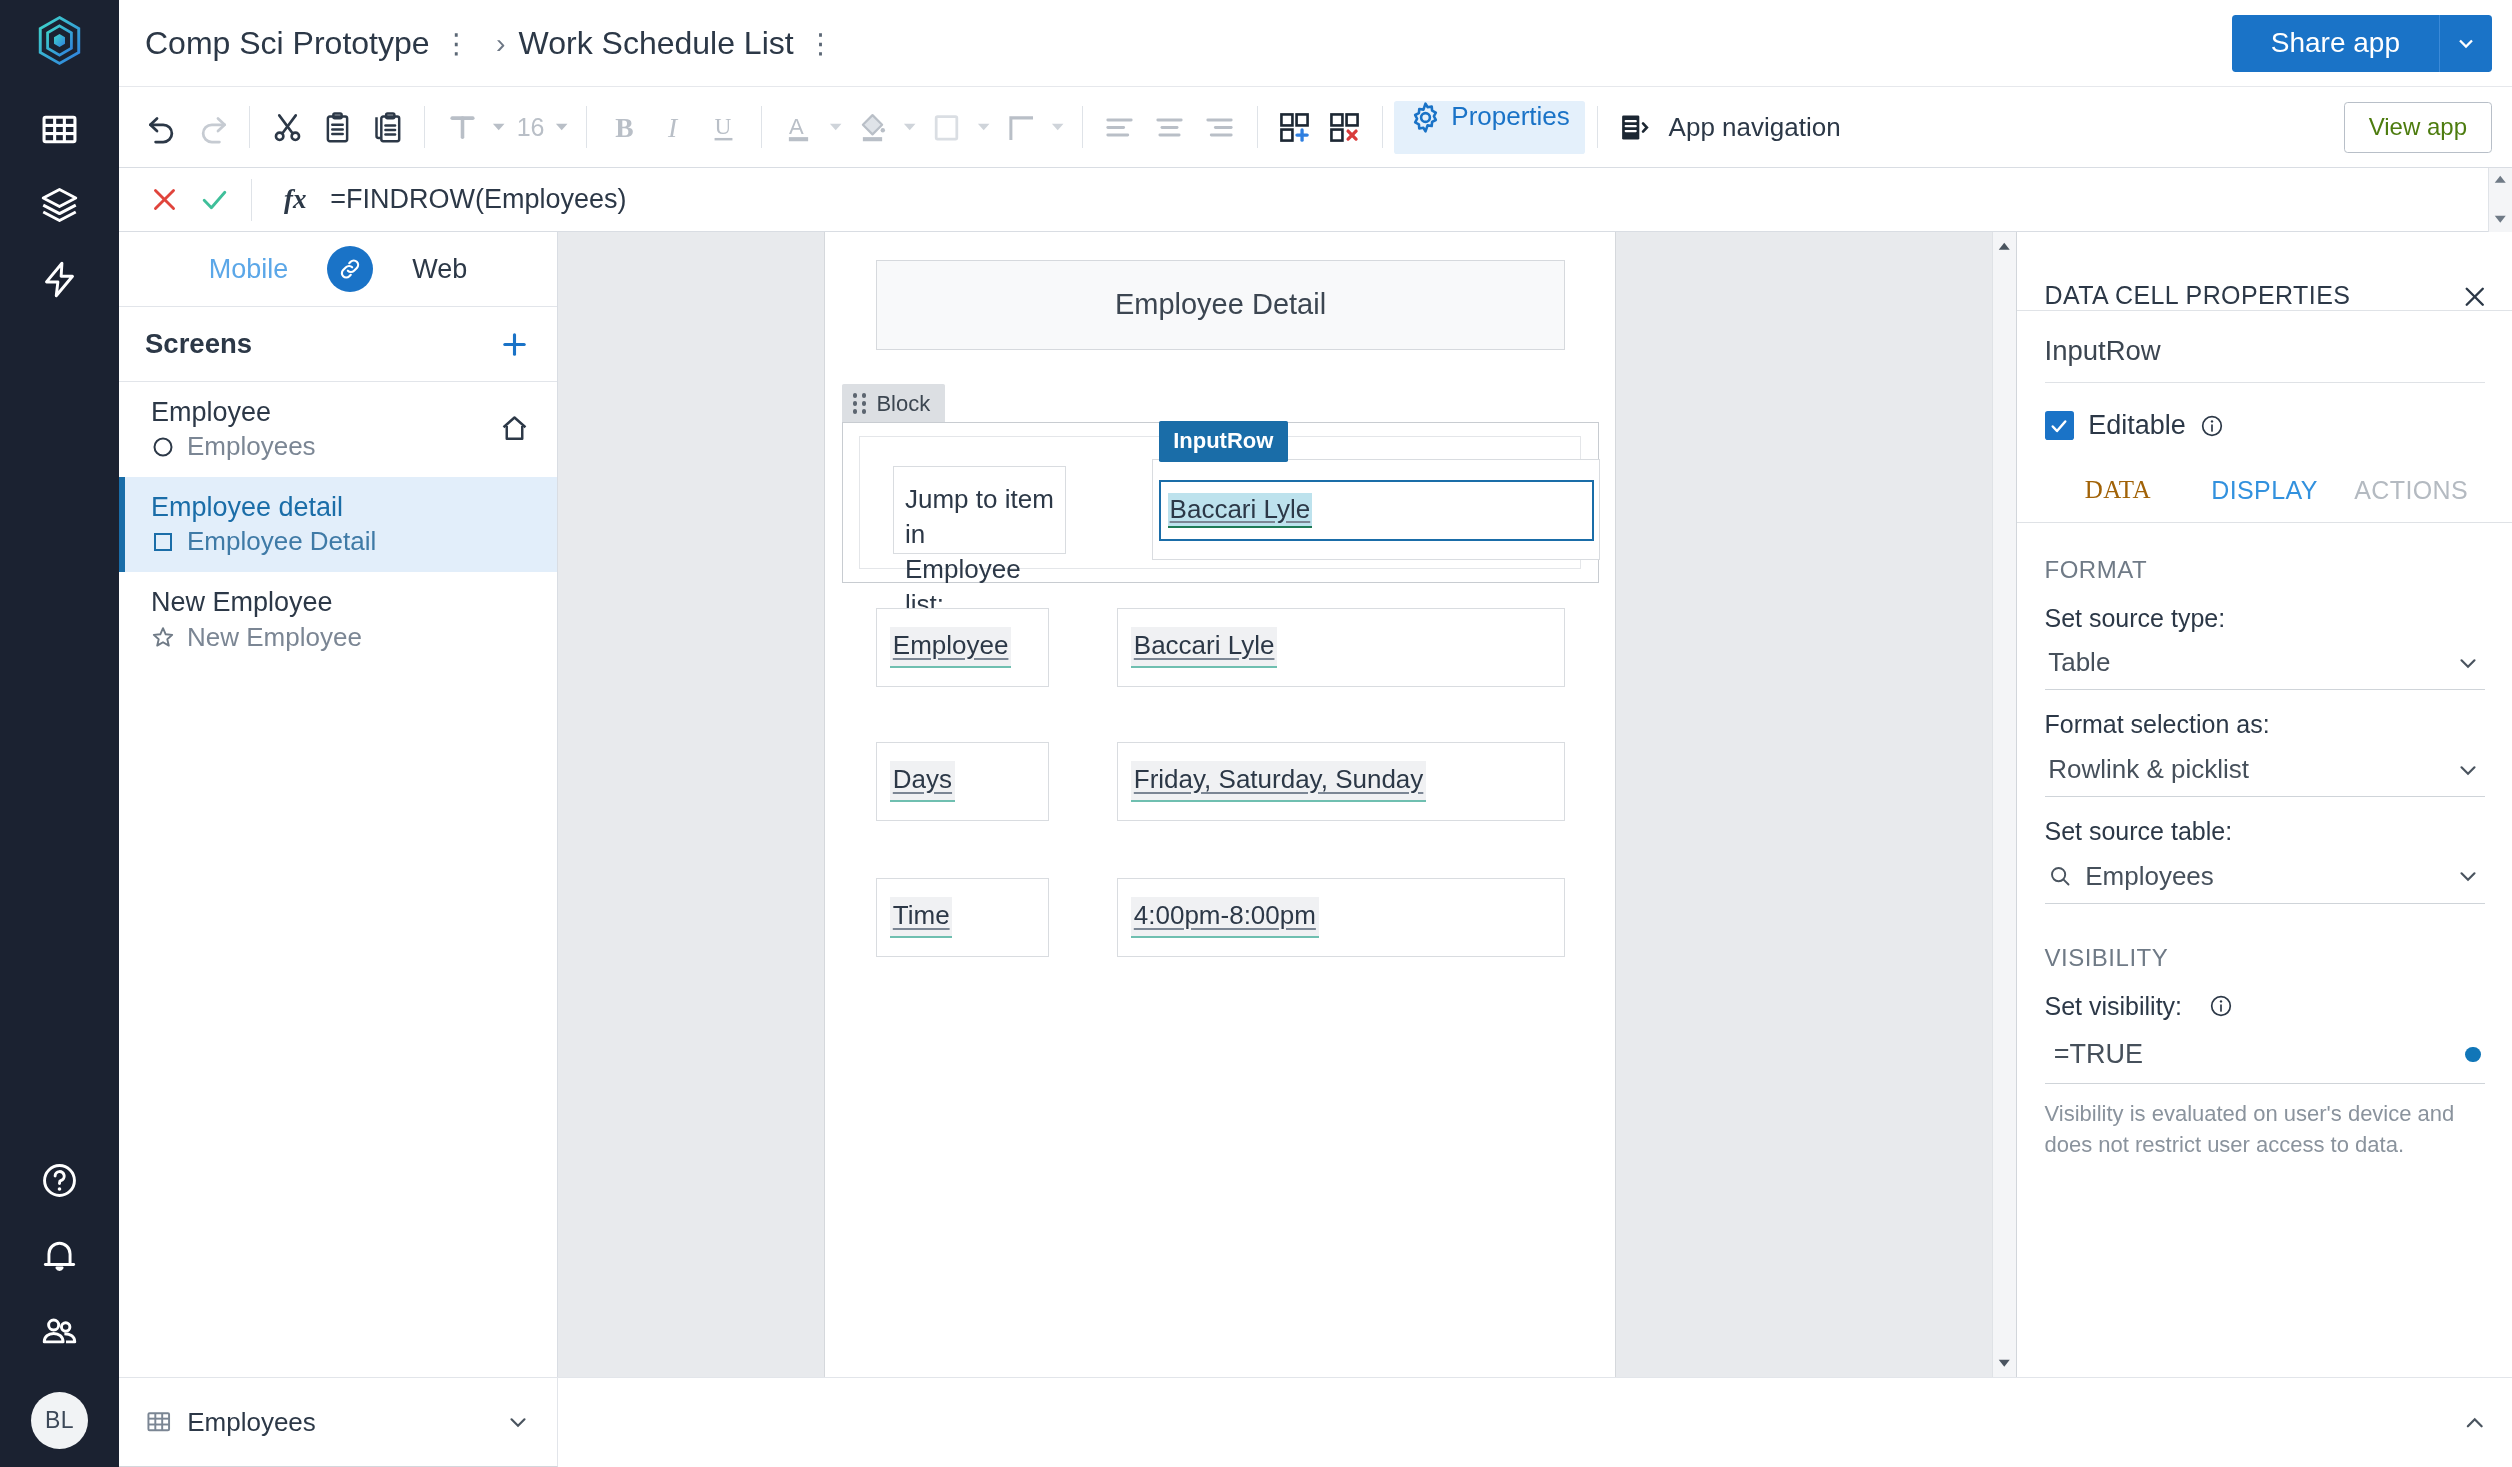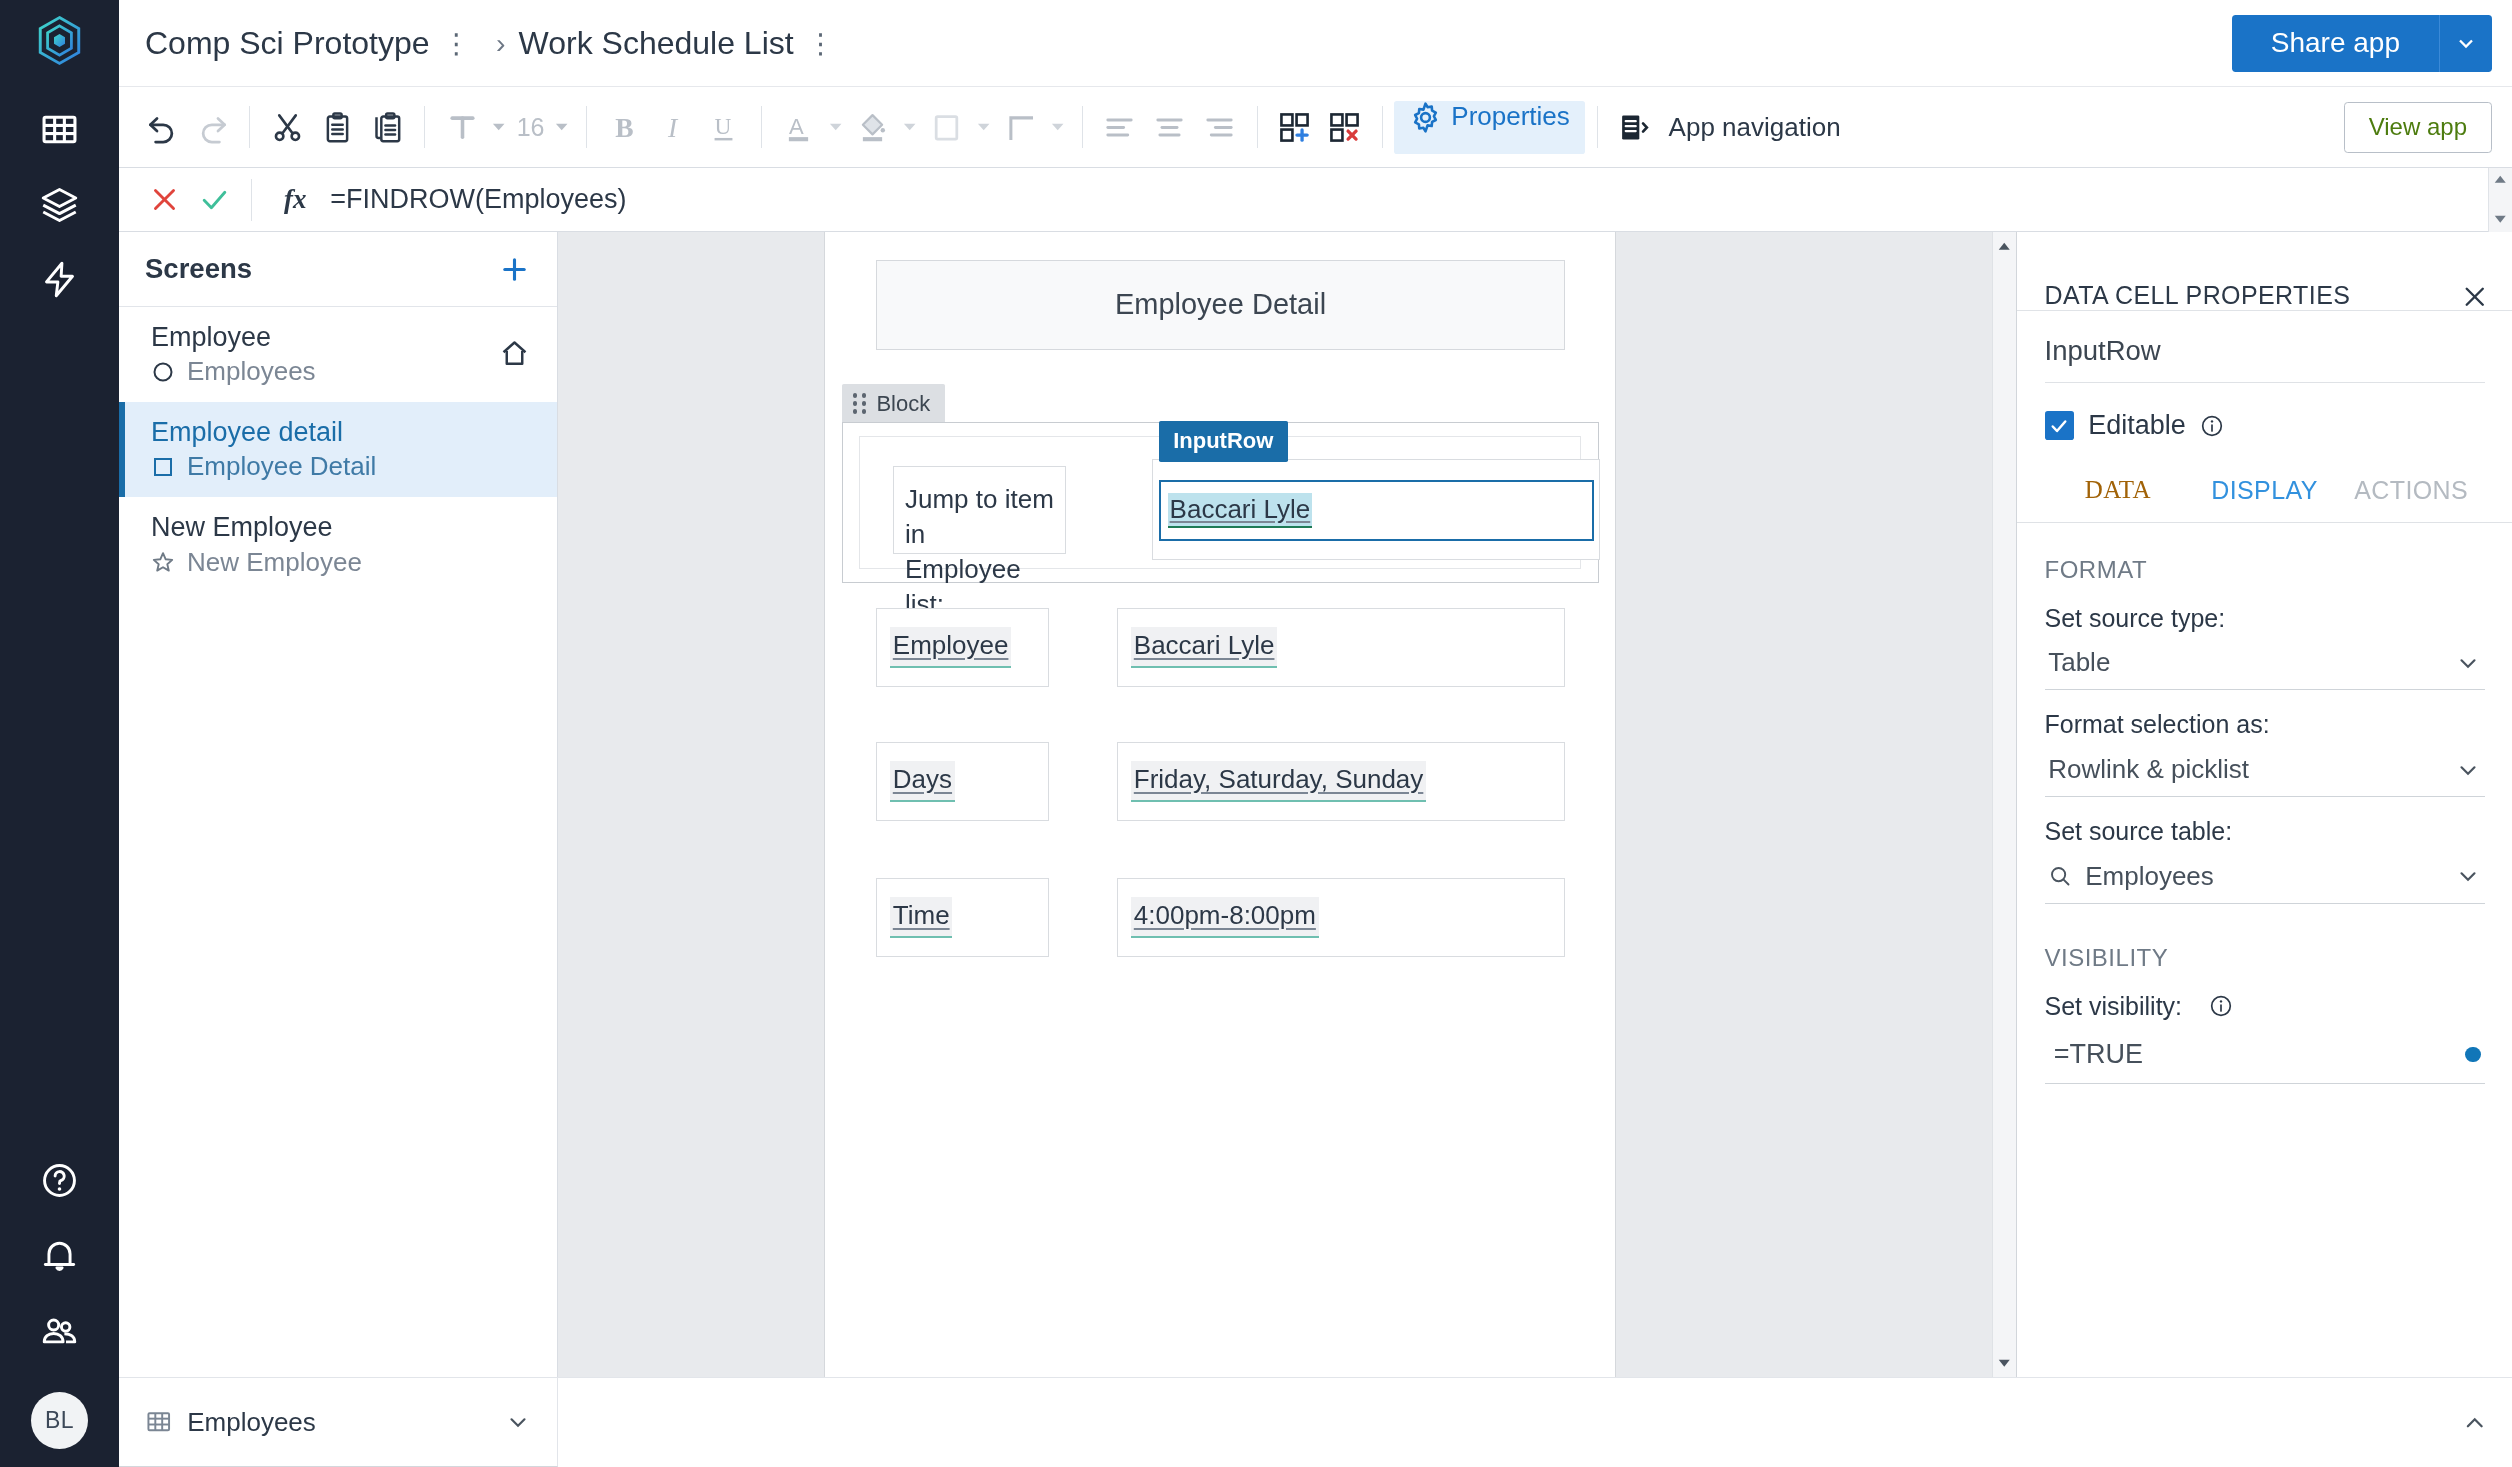--- a/index.html
+++ b/index.html
@@ -591,20 +591,30 @@
           </svg>
         <svg viewBox="0 0 24 24" fill="#6f7a86">
             <polygon points="4,7 20,7 12,17"></polygon>
           </svg>
       </div>
     </div>
 
     <div class="bodyrow">
 
       <div class="screens">
+        <div class="platform-tabs">
+          <span class="ptab mobile">Mobile</span>
+          <span class="link-chip">
+            <svg viewBox="0 0 24 24" fill="none" stroke="#ffffff" stroke-width="2" stroke-linecap="round">
+              <path d="M10 13.6a4 4 0 0 0 5.7 0l2.6-2.6a4 4 0 1 0-5.7-5.7l-1.3 1.3"></path>
+              <path d="M14 10.4a4 4 0 0 0-5.7 0l-2.6 2.6a4 4 0 1 0 5.7 5.7l1.3-1.3"></path>
+            </svg>
+          </span>
+          <span class="ptab web">Web</span>
+        </div>
 
         <div class="screens-hdr">
           <span class="t">Screens</span>
           <span class="plus-btn">
             <svg viewBox="0 0 24 24" fill="none" stroke="#1a73c7" stroke-width="2.4" stroke-linecap="round">
               <line x1="12" y1="4.5" x2="12" y2="19.5"></line>
                 <line x1="4.5" y1="12" x2="19.5" y2="12"></line>
             </svg>
           </span>
         </div>
@@ -820,20 +830,21 @@
               <circle cx="12" cy="7.4" r="1.2" fill="#2c3847" stroke="none"></circle>
             </svg>
           </span>
         </div>
 
         <div class="vis-field">
           <span class="val">=TRUE</span>
           <span class="dot"></span>
         </div>
 
+        <div class="vis-note">Visibility is evaluated on user's device and does not restrict user access to data.</div>
       </div>
 
     </div>
 
     <div class="bottombar">
       <div class="sheet-tab">
         <span class="gico">
           <svg viewBox="0 0 24 24" fill="none" stroke="#7b8694" stroke-width="1.7">
             <rect x="3" y="4.5" width="18" height="15" rx="1"></rect>
             <line x1="3" y1="9.3" x2="21" y2="9.3"></line>

